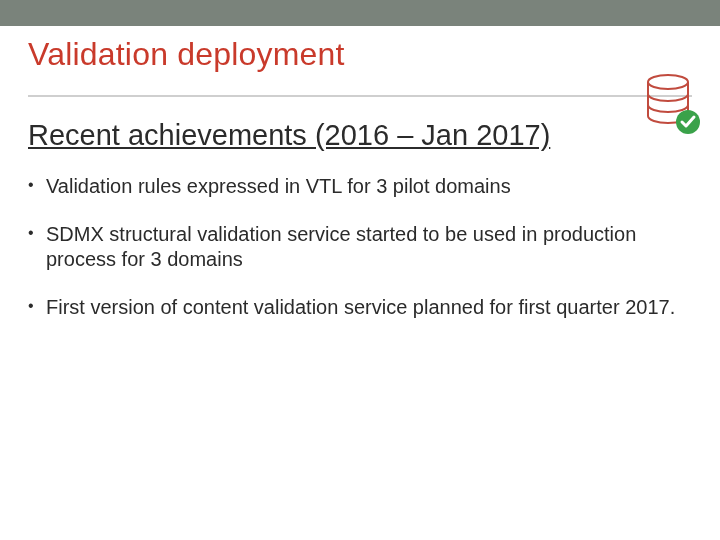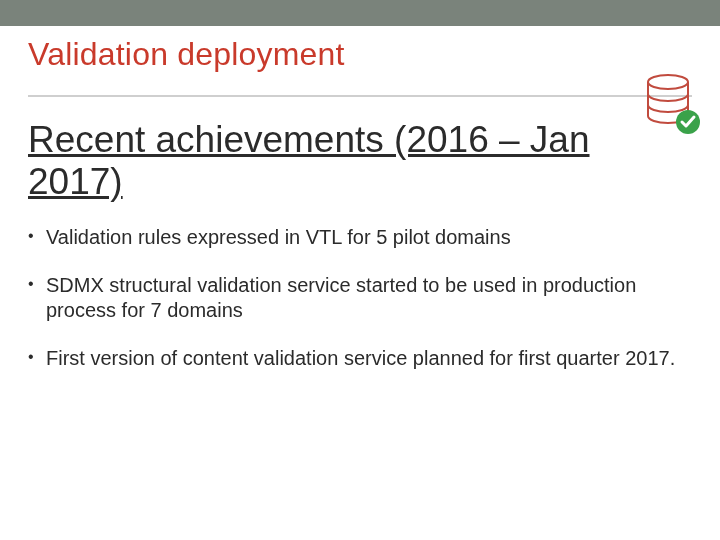--- a/index.html
+++ b/index.html
@@ -1,41 +1,41 @@
 <!DOCTYPE html>
 <html><head>
 <meta charset="utf-8">
 <style>
   * { margin: 0; padding: 0; box-sizing: border-box; }
   html, body { width: 720px; height: 540px; background: #ffffff; font-family: Arial, Helvetica, sans-serif; overflow: hidden; }
   .slide { position: relative; width: 720px; height: 540px; padding: 28px 28px 28px 28px; }
   .top-bar { position: absolute; top: 0; left: 0; width: 720px; height: 26px; background: #7a837b; }
   .title { position: relative; margin-top: 8px; font-size: 32px; color: #c93a2b; font-weight: 400; letter-spacing: 0.2px; }
   .divider { position: relative; margin-top: 22px; width: 664px; height: 2px; background: #cfcfcf; }
-  .subtitle { margin-top: 22px; font-size: 37px; color: #2b2b2b; text-decoration: underline; font-weight: 400; }
+  .subtitle { margin-top: 22px; font-size: 29px; color: #2b2b2b; text-decoration: underline; font-weight: 400; }
   .bullets { margin-top: 22px; list-style: none; }
   .bullets li { position: relative; padding-left: 18px; margin-bottom: 22px; font-size: 20px; color: #2b2b2b; line-height: 1.28; }
   .bullets li::before { content: "•"; position: absolute; left: 0; top: 1px; font-size: 16px; color: #2b2b2b; }
   .icon-wrap { position: absolute; top: 72px; right: 18px; width: 60px; height: 64px; }
 </style>
 </head>
 <body>
 
 <div class="slide">
   <div class="top-bar"></div>
 
   <h1 class="title">Validation deployment</h1>
 
   <div class="divider"></div>
 
   <h2 class="subtitle">Recent achievements (2016 – Jan 2017)</h2>
 
   <ul class="bullets">
-    <li><span>Validation rules expressed in VTL for 5 pilot domains</span></li>
-    <li><span>SDMX structural validation service started to be used in production process for 7 domains</span></li>
+    <li><span>Validation rules expressed in VTL for 3 pilot domains</span></li>
+    <li><span>SDMX structural validation service started to be used in production process for 3 domains</span></li>
     <li><span>First version of content validation service planned for first quarter 2017.</span></li>
   </ul>
 
   <div class="icon-wrap">
     <svg viewBox="0 0 60 64" width="60" height="64">
 
       <ellipse cx="26" cy="10" rx="20" ry="7" fill="none" stroke="#c14b3e" stroke-width="2"></ellipse>
       <path d="M6 10 V44" fill="none" stroke="#c14b3e" stroke-width="2"></path>
       <path d="M46 10 V44" fill="none" stroke="#c14b3e" stroke-width="2"></path>
       <path d="M6 22 a20 7 0 0 0 40 0" fill="none" stroke="#c14b3e" stroke-width="2"></path>

